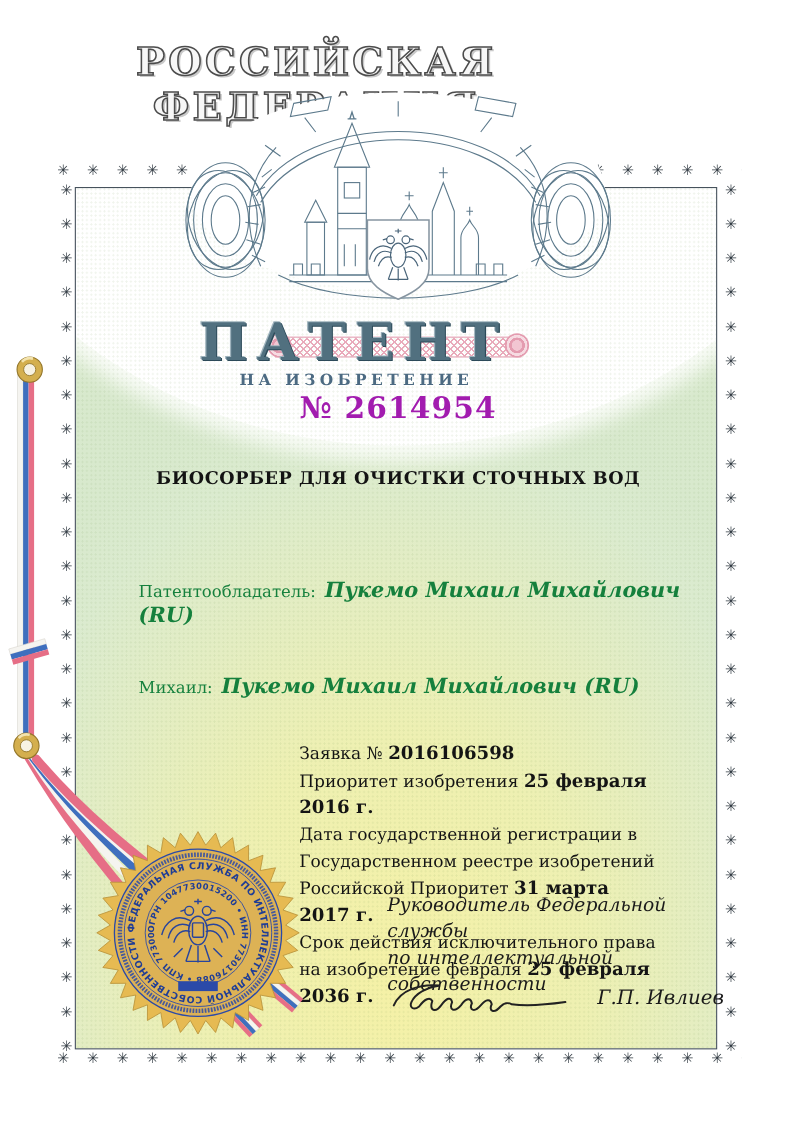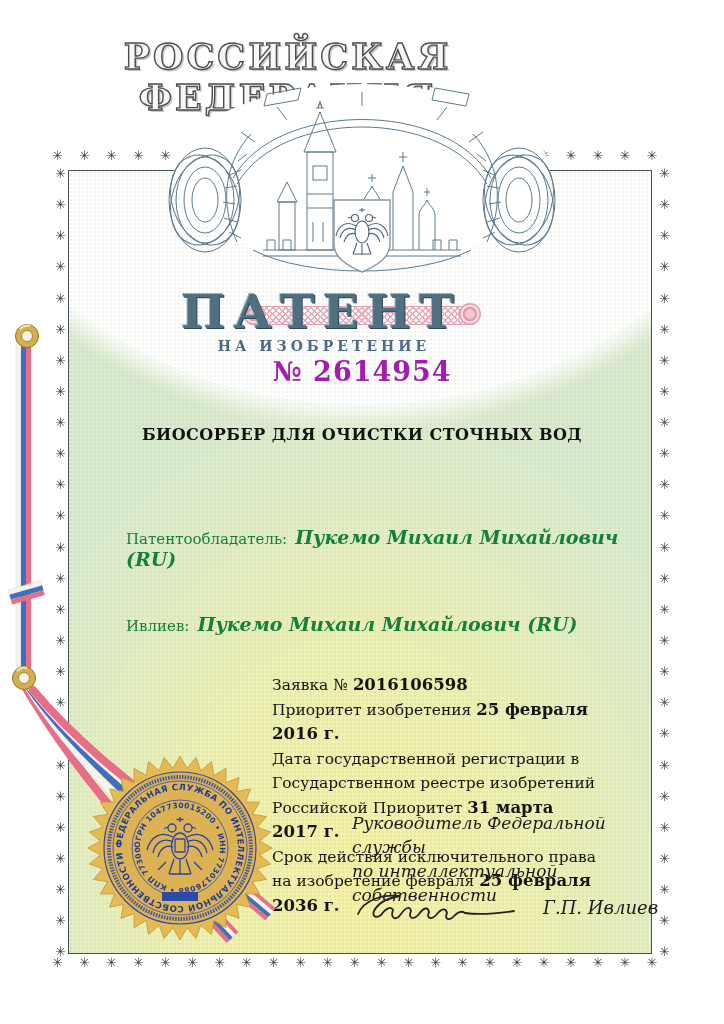--- a/index.html
+++ b/index.html
@@ -164,21 +164,21 @@
 <div class="abs patent-word no-select">ПАТЕНТ</div>
 <div class="abs patent-sub no-select">НА ИЗОБРЕТЕНИЕ</div>
 <div class="abs patent-no no-select">№ 2614954</div>
 
 <div class="abs inv-title">БИОСОРБЕР ДЛЯ ОЧИСТКИ СТОЧНЫХ ВОД</div>
 
 <div class="abs field-row row-patentee">
   <span class="field-label">Патентообладатель:</span><span class="field-value">Пукемо Михаил Михайлович (RU)</span>
 </div>
 <div class="abs field-row row-author">
-  <span class="field-label">Ивлиев:</span><span class="field-value">Пукемо Михаил Михайлович (RU)</span>
+  <span class="field-label">Михаил:</span><span class="field-value">Пукемо Михаил Михайлович (RU)</span>
 </div>
 
 <div class="abs details">
   <div><span>Заявка №</span>&nbsp;<b>2016106598</b></div>
   <div><span>Приоритет изобретения</span>&nbsp;<b>25 февраля 2016 г.</b></div>
   <div>Дата государственной регистрации в</div>
   <div>Государственном реестре изобретений</div>
   <div><span>Российской Приоритет</span>&nbsp;<b>31 марта 2017 г.</b></div>
   <div>Срок действия исключительного права</div>
   <div><span>на изобретение февраля</span>&nbsp;<b>25 февраля 2036 г.</b></div>

